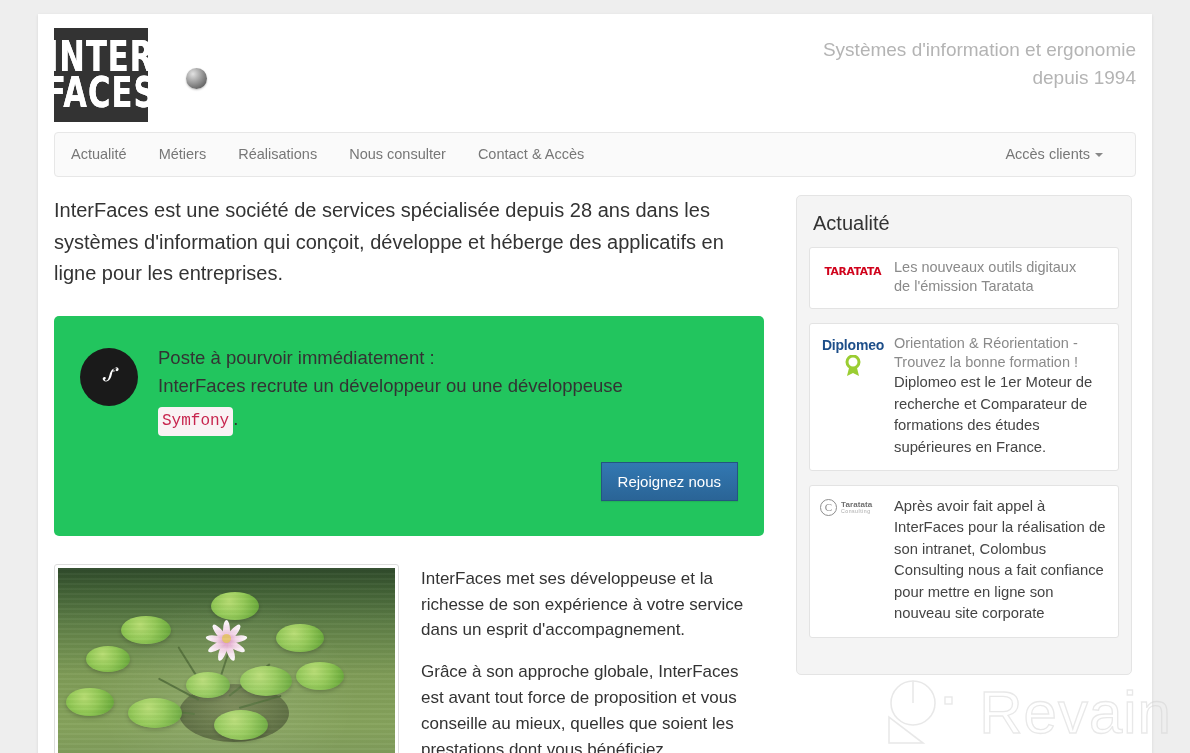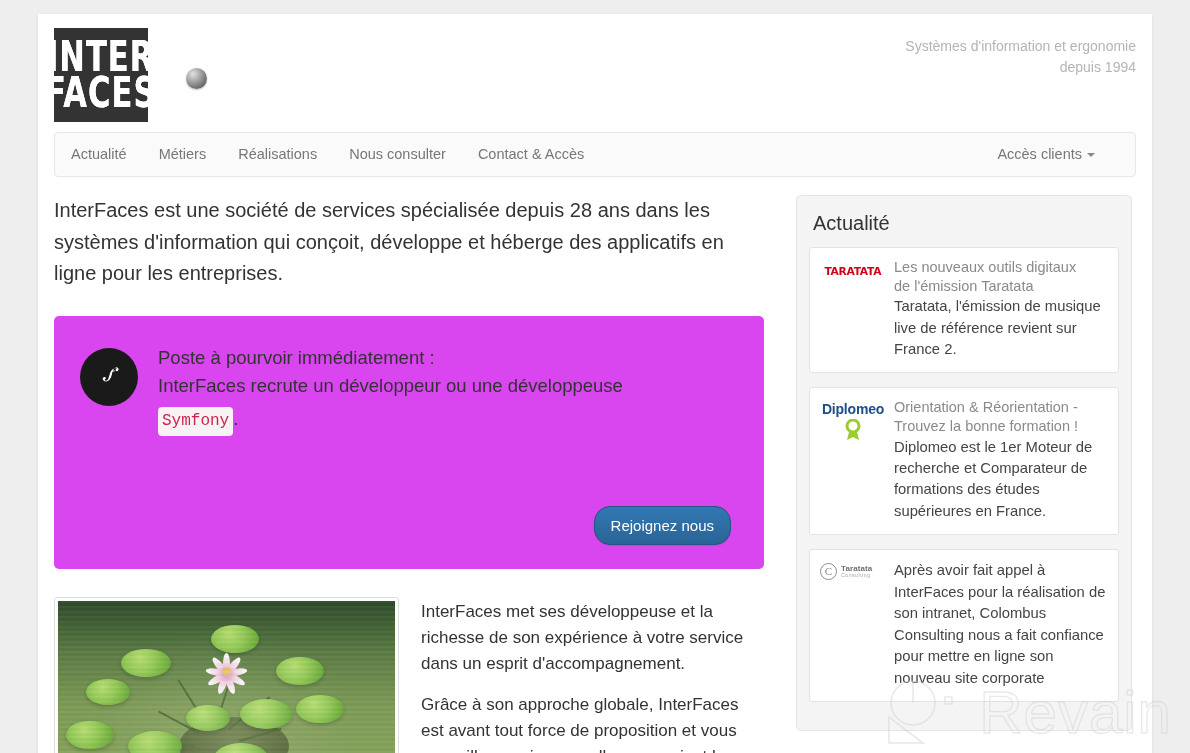--- a/index.html
+++ b/index.html
@@ -75,21 +75,21 @@
     background:
       radial-gradient(circle at 33% 28%, #e2e2e2 0%, #b7b7b7 26%, #8d8d8d 52%, #6a6a6a 74%, #4e4e4e 100%);
     box-shadow: 0 1px 2px rgba(0,0,0,0.25);
   }
   .tagline {
     position: absolute;
     right: 16px;
     top: 22px;
     text-align: right;
     color: #b4b4b4;
-    font-size: 14px;
+    font-size: 19px;
     line-height: 1.48;
     font-weight: 400;
   }
 
   
   .navbar {
     margin: 0 16px;
     height: 45px;
     background: #fafafa;
     border: 1px solid #e7e7e7;
@@ -103,21 +103,21 @@
     padding: 0 16px;
     height: 43px;
     line-height: 43px;
     color: #777777;
     font-size: 14.5px;
     cursor: pointer;
     white-space: nowrap;
   }
   .nav-right {
     position: absolute;
-    right: 24px;
+    right: 16px;
     top: 0;
     height: 43px;
     display: flex;
     align-items: center;
   }
   .caret {
     display: inline-block;
     width: 0; height: 0;
     margin-left: 5px;
     vertical-align: middle;
@@ -152,23 +152,23 @@
   }
   p.intro {
     margin: 0 0 26px 0;
     font-size: 20px;
     line-height: 1.58;
     color: #333333;
   }
 
   
   .recruit-box {
-    background: #d946ef;
+    background: #22c55e;
     border-radius: 5px;
-    padding: 28px 33px 24px 26px;
+    padding: 28px 26px 24px 26px;
     margin-bottom: 28px;
     position: relative;
     min-height: 220px;
   }
   .recruit-row {
     display: flex;
     align-items: flex-start;
     gap: 20px;
   }
   .sf-logo {
@@ -203,25 +203,24 @@
     justify-content: flex-end;
     margin-top: 26px;
   }
   .btn-primary {
     background: #2a6496;
     background-image: linear-gradient(#3278b2, #2a6496);
     border: 1px solid #245580;
     color: #ffffff;
     font-size: 15px;
     padding: 10px 16px;
-    border-radius: 16px;
+    border-radius: 0;
     cursor: pointer;
     font-family: "Liberation Sans", sans-serif;
     box-shadow: 0 1px 1px rgba(0,0,0,0.08);
-    margin-top: 44px;
   }
 
   
   .media-row {
     display: flex;
     gap: 22px;
   }
   .media-photo {
     flex: 0 0 345px;
     width: 345px;
@@ -534,21 +533,20 @@
         <div class="panel-news">
           <div class="panel-title">Actualité</div>
 
           <div class="news-card">
             <div class="news-logo">
               <span class="brand-taratata">TARATATA</span>
               <span class="tbar"></span>
             </div>
             <div class="news-body">
               <p class="news-title">Les nouveaux outils digitaux de l'émission Taratata</p>
-              <p class="news-desc">Taratata, l'émission de musique live de référence revient sur France 2.</p>
             </div>
           </div>
 
           <div class="news-card">
             <div class="news-logo">
               <span class="brand-diplomeo">Diplomeo</span>
               <svg class="rosette" width="18" height="22" viewBox="0 0 18 22" aria-hidden="true">
                 <circle cx="9" cy="7" r="6" fill="none" stroke="#9acd32" stroke-width="3"></circle>
                 <path d="M5 13 L3 21 L9 18 L15 21 L13 13 Z" fill="#9acd32"></path>
               </svg>

